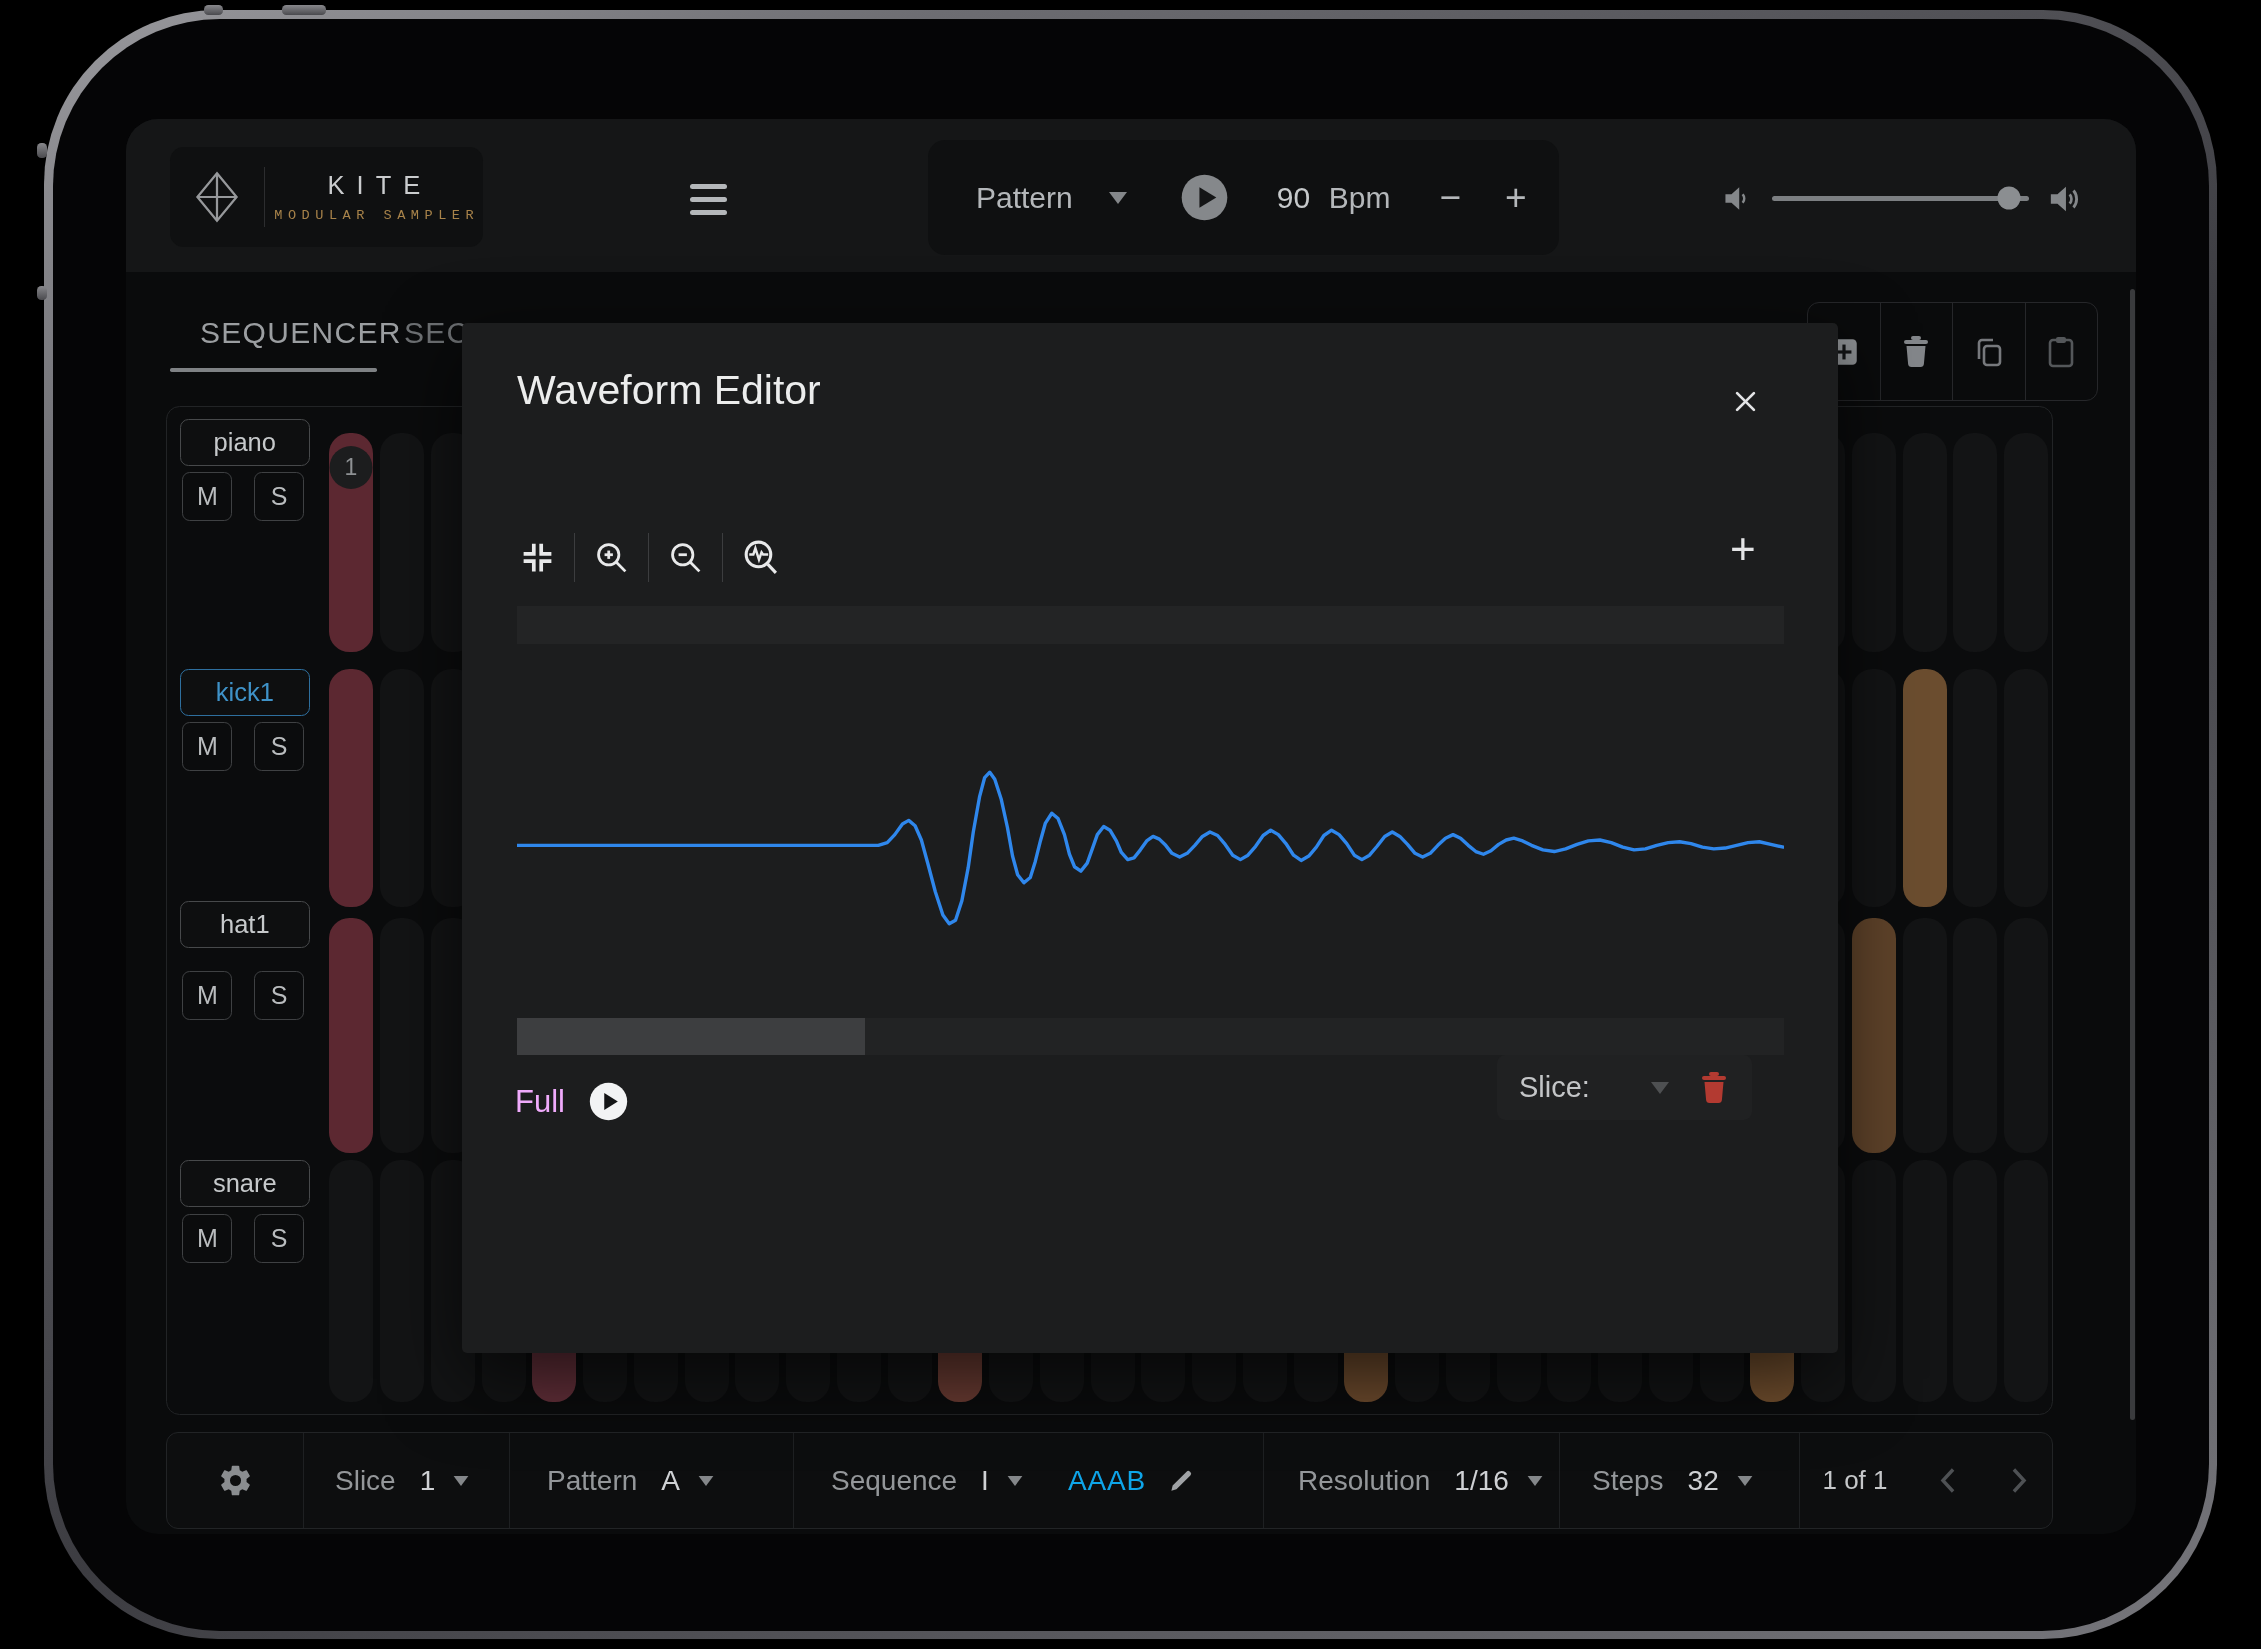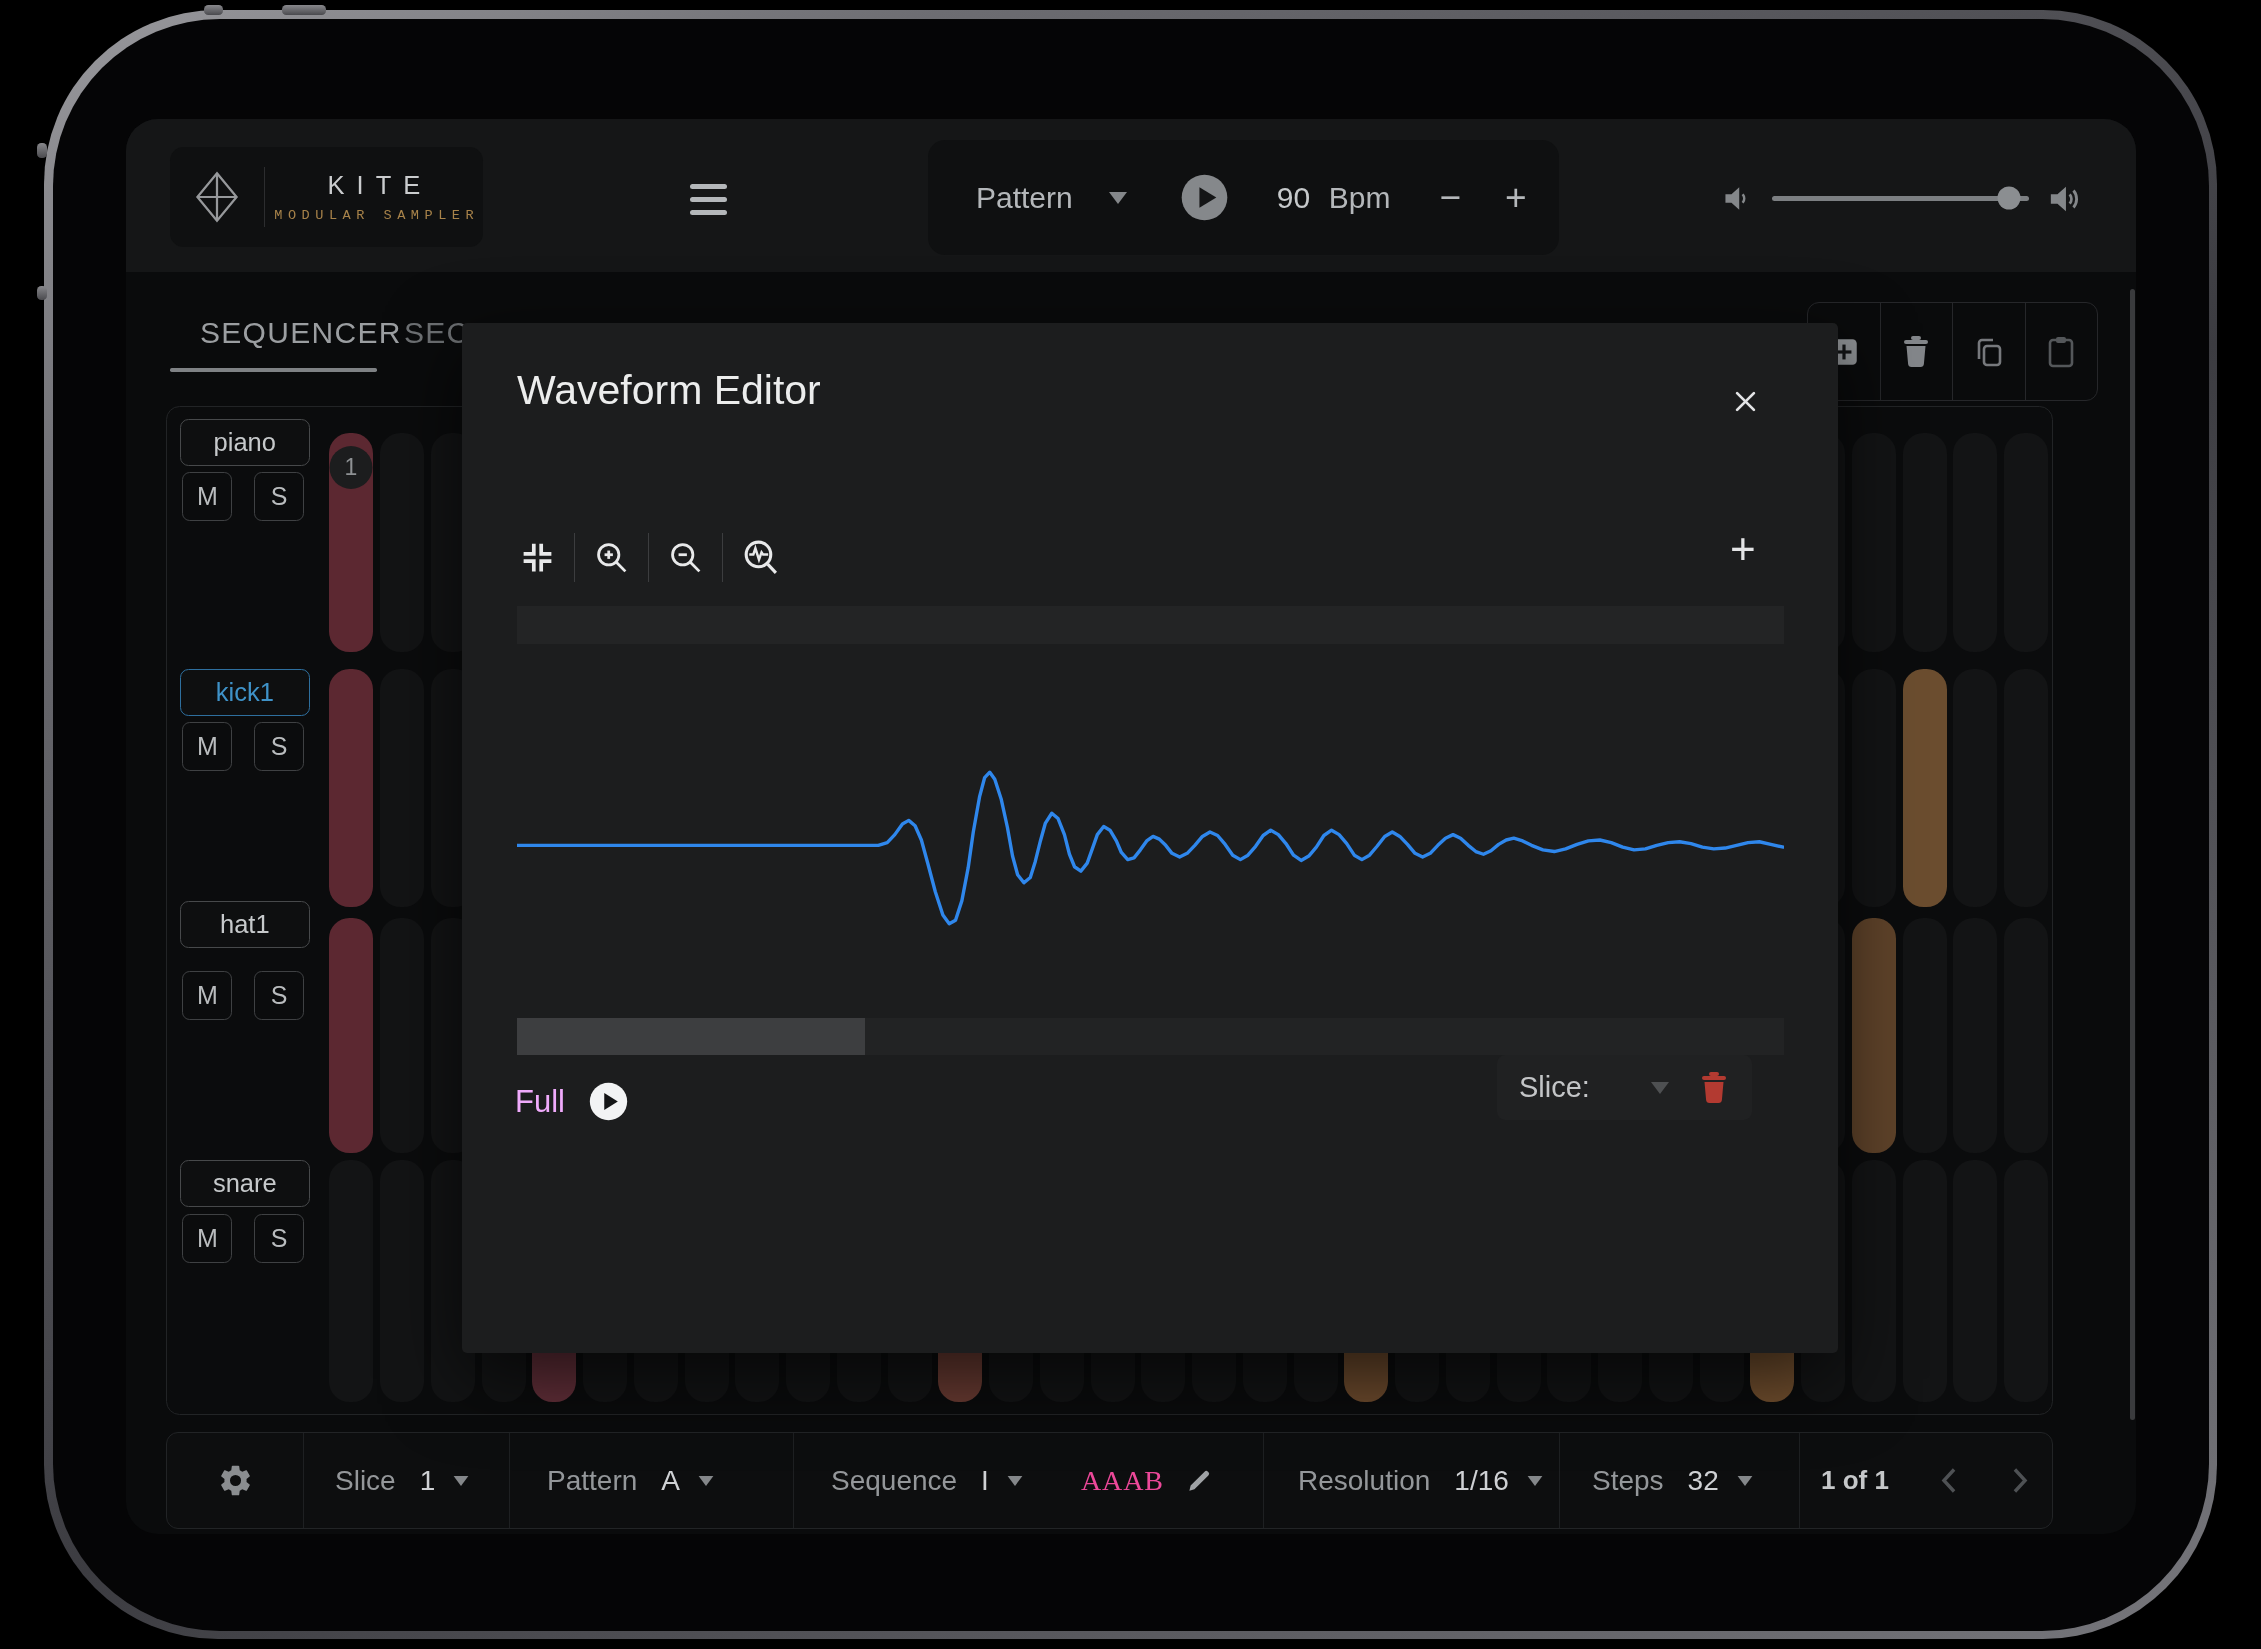--- a/index.html
+++ b/index.html
@@ -55,22 +55,22 @@
     background:#1c1d1e;color:#8e9194;font-size:23px;display:flex;align-items:center;justify-content:center;}
   #v-scrollbar{position:absolute;right:0.9px;top:170px;width:5.1px;height:1131px;background:#3a3b3d;border-radius:2.6px;}
   
   #bottom-bar{position:absolute;left:40px;top:1313px;width:1885px;height:95px;border:0.9px solid #222426;border-radius:12px;
     background:#0d0e0f;display:flex;align-items:stretch;color:#94979a;font-size:28px;}
   .bb-cell{display:flex;align-items:center;border-right:0.9px solid #1e2022;}
   .bb-label{color:#94979a;}
   .bb-value{color:#cfd1d4;margin-left:24px;}
   .bb-cell .caret{margin-left:17px;transform:scale(.82);}
   #bb-gear{width:136px;justify-content:center;color:#8a8d90;}
-  #bb-extra{color:#ec4899;margin-left:57px;letter-spacing:0.9px;font-family:Liberation Serif, serif;}
-  #bb-pager{flex:1;border-right:none;justify-content:center;gap:49px;color:#c5c7c9;font-size:26px;font-weight:bold;}
+  #bb-extra{color:#0ea5e9;margin-left:44px;letter-spacing:0.9px;}
+  #bb-pager{flex:1;border-right:none;justify-content:center;gap:49px;color:#c5c7c9;font-size:26px;}
   .chev{color:#4e5154;}
   
   #modal{position:absolute;left:336px;top:204px;width:1376px;height:1030px;background:#1c1d1e;border-radius:5.1px;
     box-shadow:0 25.5px 77px rgba(0,0,0,.65);}
   #modal-title{position:absolute;left:55px;top:44px;font-size:41px;color:#eceded;font-weight:500;}
   #modal-close{position:absolute;left:1265px;top:60px;width:37px;height:37px;color:#e3e4e6;cursor:pointer;}
   #wave-toolbar{position:absolute;left:51px;top:200px;height:68px;display:flex;align-items:center;color:#e8e9ea;}
   .tool-btn{width:49px;display:flex;justify-content:center;cursor:pointer;}
   .tool-sep{width:0.9px;height:49px;background:#3c3d3f;margin:0 12px;}
   #slice-add{position:absolute;left:1268px;top:204px;font-size:44px;font-weight:300;color:#e3e4e6;cursor:pointer;line-height:1;}

